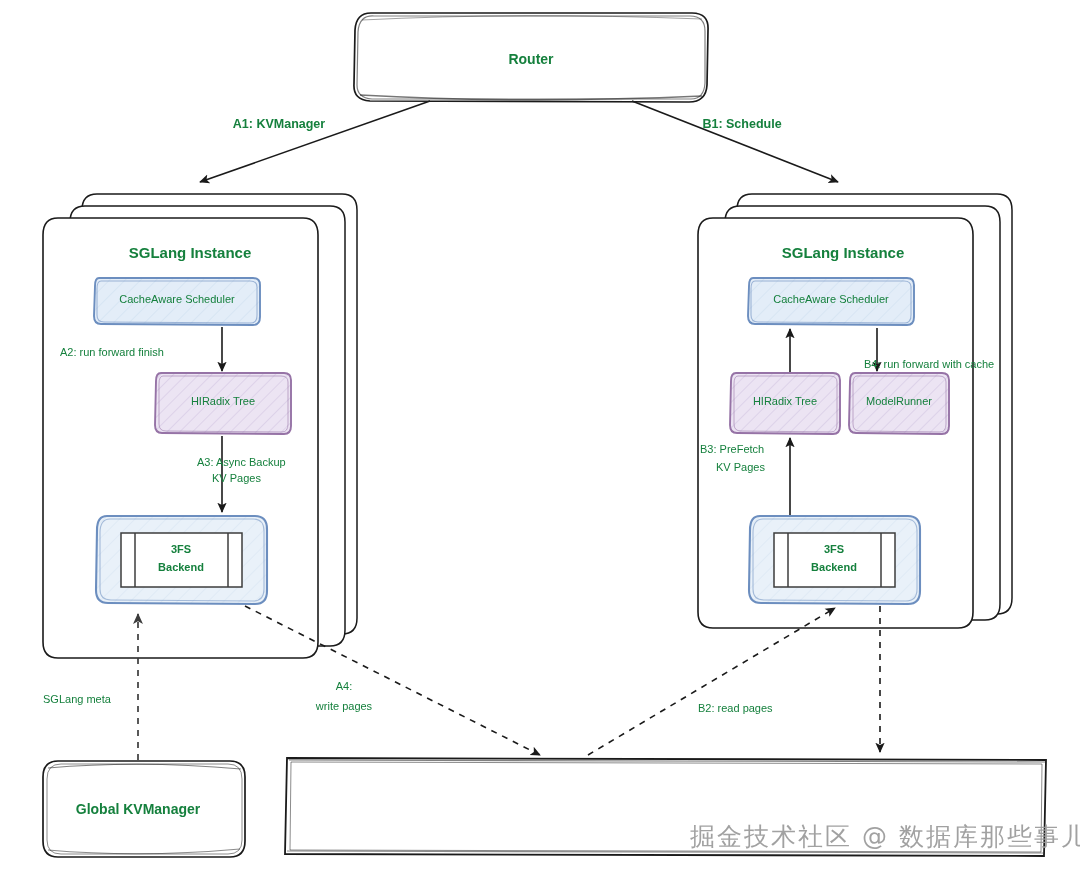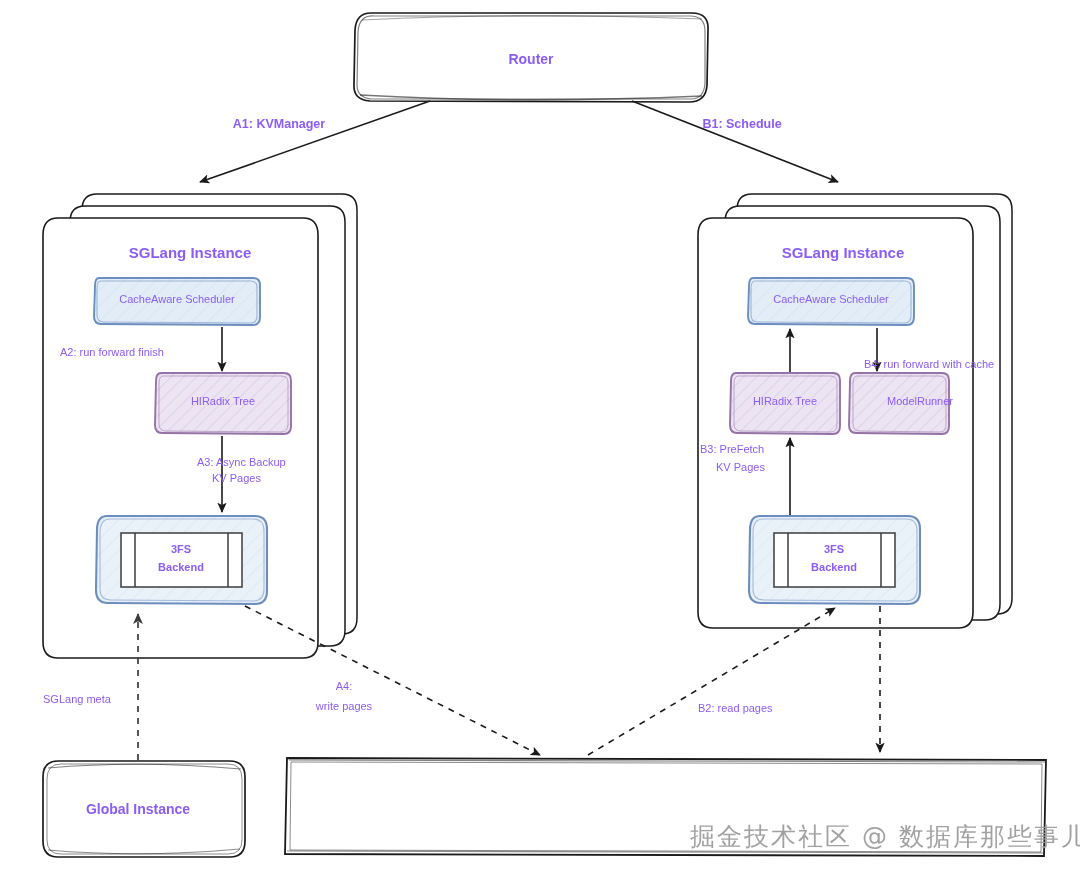--- a/index.html
+++ b/index.html
@@ -18,21 +18,21 @@
   }
   #diagram-svg {
     position: absolute;
     left: 0;
     top: 0;
     width: 1080px;
     height: 874px;
   }
   .lbl {
     position: absolute;
-    color: #8b5cf6;
+    color: #15803d;
     white-space: pre;
     line-height: 1.25;
   }
   .t-center { text-align: center; transform: translateX(-50%); }
   .t-left   { text-align: left; }
 
   .node-title-lg { font-size: 15px; font-weight: bold; }
   .node-title-md { font-size: 14px; font-weight: bold; }
   .node-text     { font-size: 11px; font-weight: normal; }
   .node-text-bold{ font-size: 11px; font-weight: bold; }
@@ -218,28 +218,28 @@
   <div class="lbl node-text t-center" style="left:223px; top:395px;">HIRadix Tree</div>
   <div class="lbl edge-plain t-left" style="left:197px; top:456px;">A3: Async Backup</div>
   <div class="lbl edge-plain t-left" style="left:212px; top:472px;">KV Pages</div>
   <div class="lbl node-text-bold t-center" style="left:181px; top:543px;">3FS</div>
   <div class="lbl node-text-bold t-center" style="left:181px; top:561px;">Backend</div>
 
   <div class="lbl node-title-lg t-center" style="left:843px; top:244px;">SGLang Instance</div>
   <div class="lbl node-text t-center" style="left:831px; top:293px;">CacheAware Scheduler</div>
   <div class="lbl edge-plain t-left" style="left:864px; top:340px;margin-top:18px;">B4: run forward with cache</div>
   <div class="lbl node-text t-center" style="left:785px; top:395px;">HIRadix Tree</div>
-  <div class="lbl node-text t-center" style="left:920px; top:395px;">ModelRunner</div>
+  <div class="lbl node-text t-center" style="left:899px; top:395px;">ModelRunner</div>
   <div class="lbl edge-plain t-left" style="left:700px; top:443px;">B3: PreFetch</div>
   <div class="lbl edge-plain t-left" style="left:716px; top:461px;">KV Pages</div>
   <div class="lbl node-text-bold t-center" style="left:834px; top:543px;">3FS</div>
   <div class="lbl node-text-bold t-center" style="left:834px; top:561px;">Backend</div>
 
   <div class="lbl edge-plain t-left" style="left:43px; top:693px;">SGLang meta</div>
   <div class="lbl edge-plain t-center" style="left:344px; top:680px;">A4:</div>
   <div class="lbl edge-plain t-center" style="left:344px; top:700px;">write pages</div>
   <div class="lbl edge-plain t-left" style="left:698px; top:702px;">B2: read pages</div>
 
-  <div class="lbl node-title-md t-center" style="left:138px; top:801px;">Global Instance</div>
+  <div class="lbl node-title-md t-center" style="left:138px; top:801px;">Global KVManager</div>
 
   <div class="watermark" style="left:690px; top:820px;">掘金技术社区 @ 数据库那些事儿</div>
 
 </div>
 
 </body></html>

